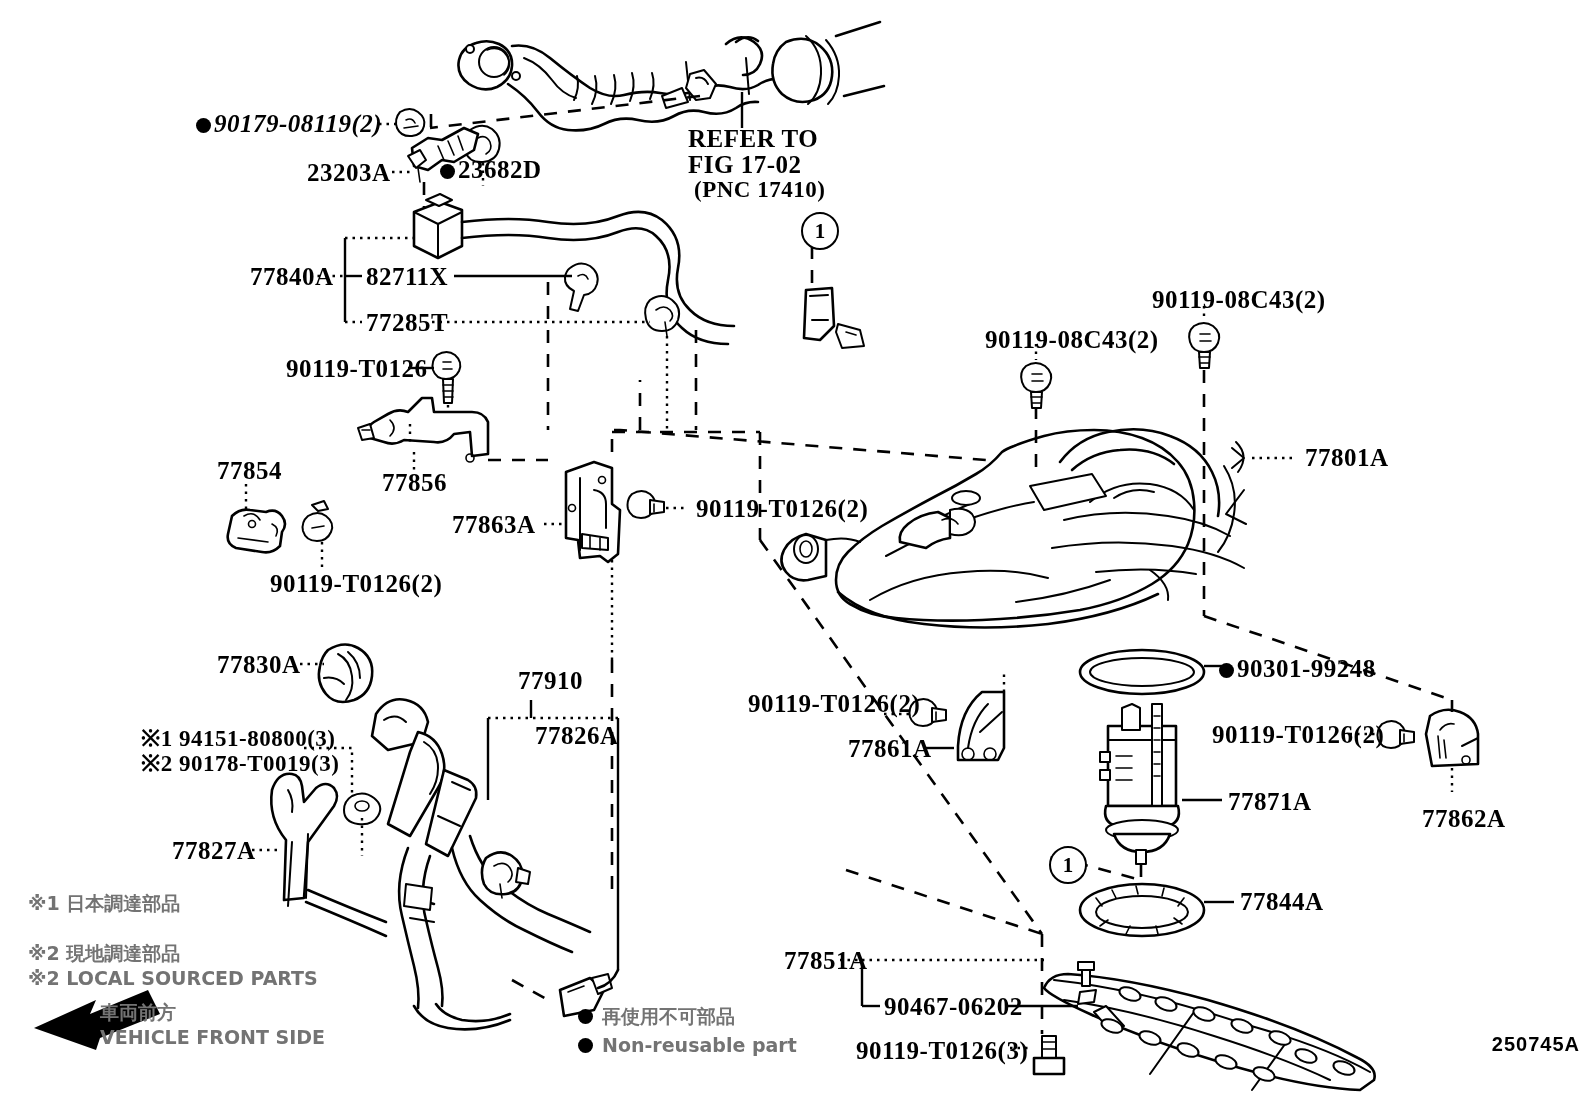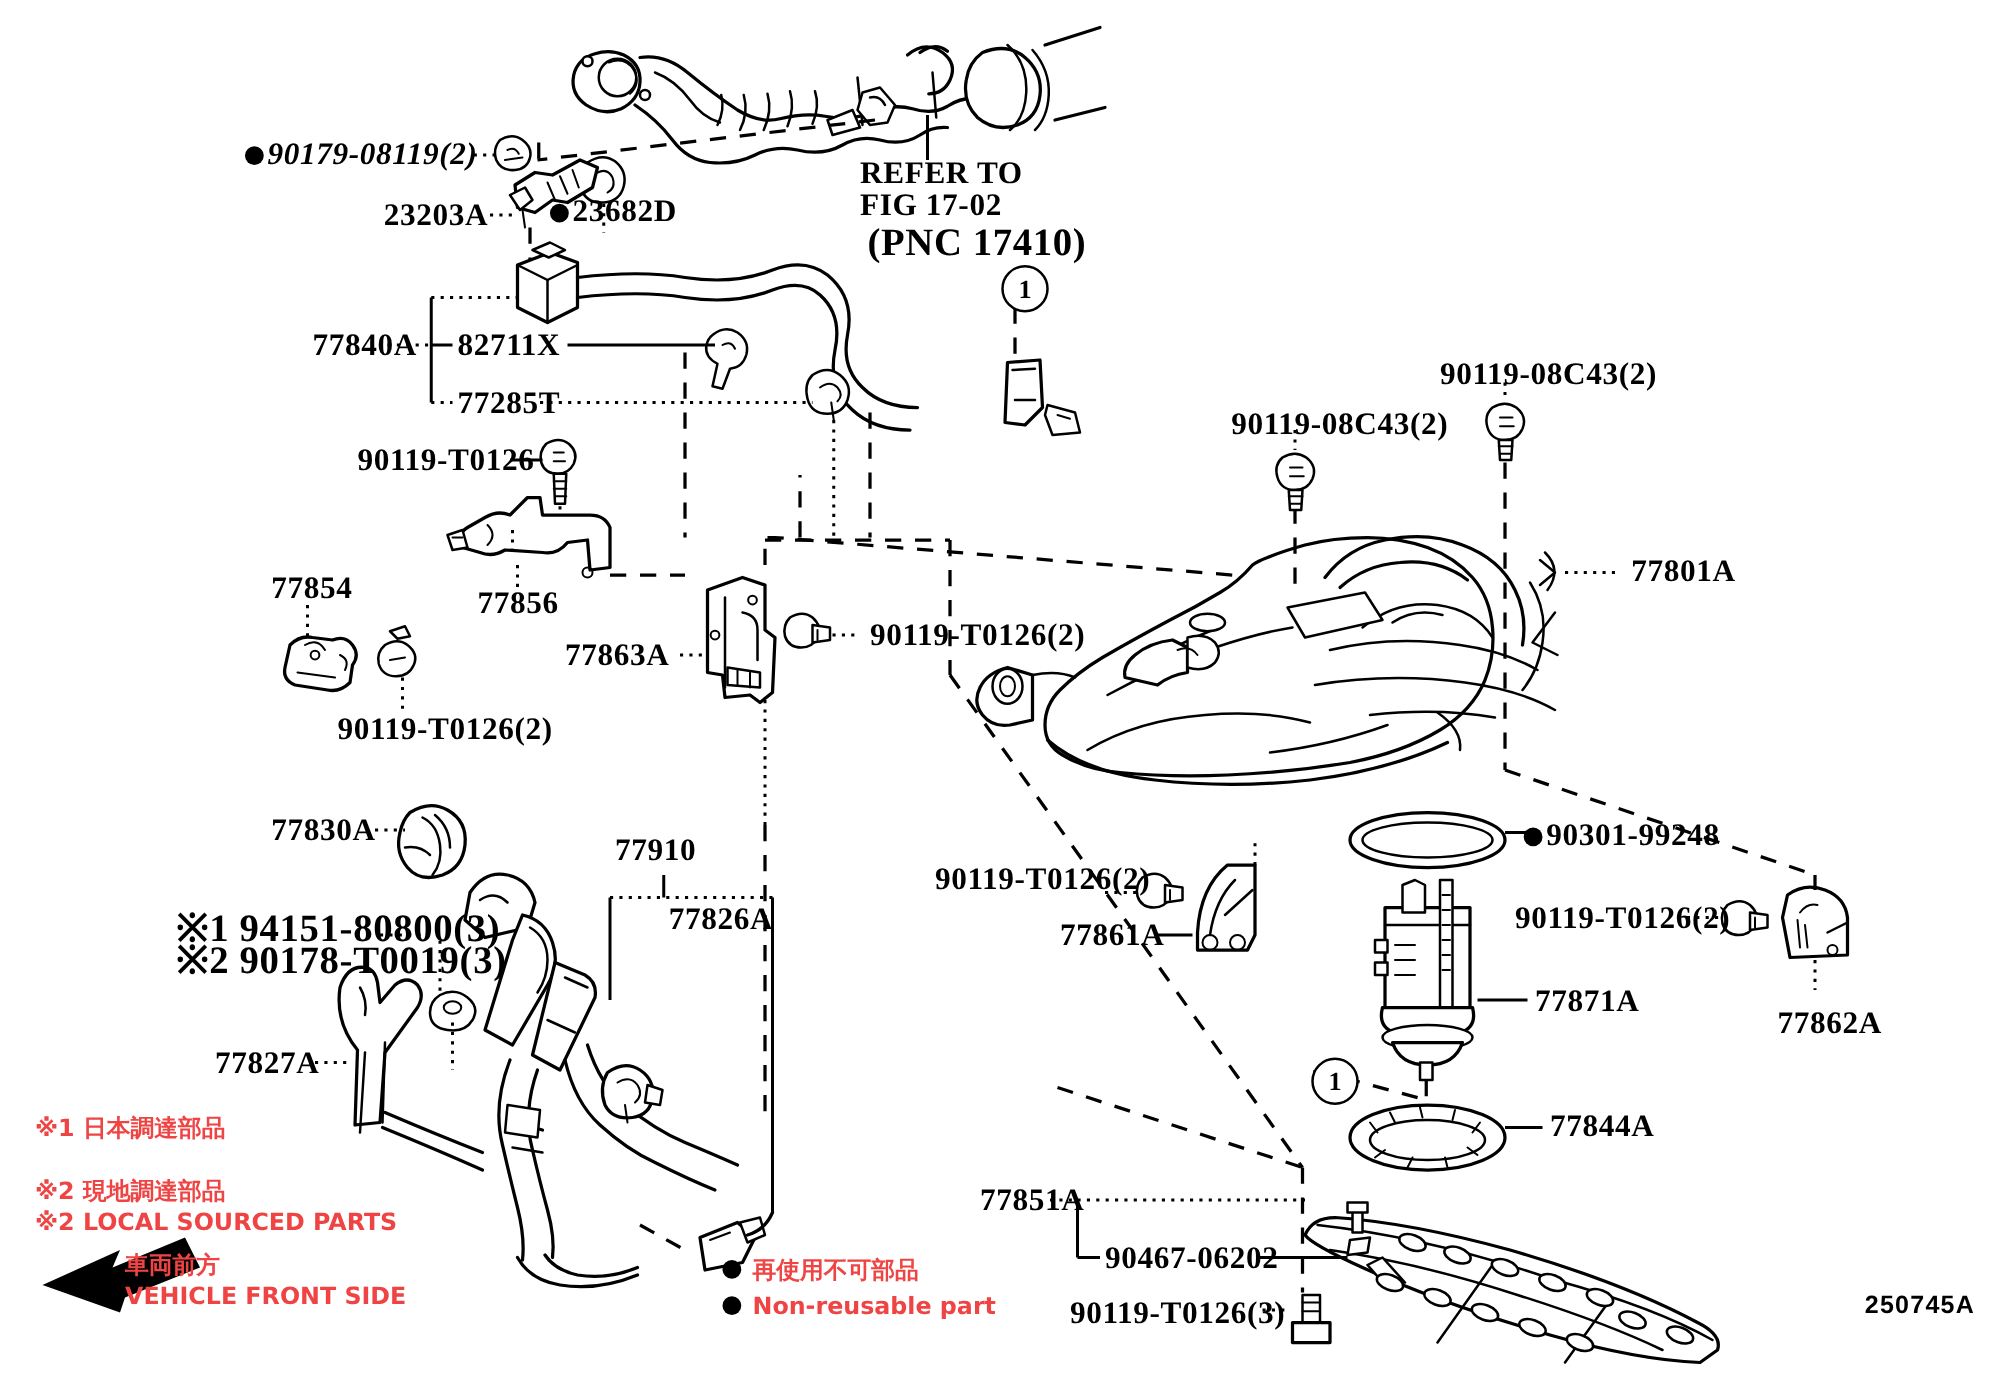--- a/index.html
+++ b/index.html
@@ -3,23 +3,23 @@
 <meta charset="utf-8">
 <title>Parts Diagram</title>
 <style>
   html,body{margin:0;padding:0;background:#fff;}
   body{width:1592px;height:1099px;overflow:hidden;
        font-family:"Liberation Serif",serif;color:#000;}
   #root{position:relative;width:1592px;height:1080px;background:#fff;}
   svg.layer{position:absolute;left:0;top:0;width:1592px;height:1099px;}
   .lbl{position:absolute;white-space:nowrap;font-family:"Liberation Serif",serif;
        font-weight:bold;font-size:25px;letter-spacing:.5px;color:#000;line-height:1;}
-  .lbl.sm{font-size:31px;}
+  .lbl.sm{font-size:23px;}
   .legend{position:absolute;white-space:nowrap;font-family:"DejaVu Sans",sans-serif;
-          font-weight:bold;font-size:19px;color:#ef4444;line-height:25px;}
+          font-weight:bold;font-size:19px;color:#737373;line-height:25px;}
   .dot{display:inline-block;width:15px;height:15px;border-radius:50%;
        background:#000;vertical-align:-1px;margin-right:3px;}
   .diagid{position:absolute;right:12px;bottom:24px;font-family:"Liberation Sans",sans-serif;
           font-size:20px;font-weight:bold;letter-spacing:1px;}
   .cnum{position:absolute;width:34px;height:34px;border:2.5px solid #000;border-radius:50%;
         font-family:"Liberation Serif",serif;font-size:21px;font-weight:bold;
         display:flex;align-items:center;justify-content:center;background:#fff;}
 </style>
 </head>
 <body>
@@ -467,21 +467,21 @@
   <div class="lbl" style="left:1240px;top:889px;">77844A</div>
 
   <div class="lbl" style="left:784px;top:948px;">77851A</div>
   <div class="lbl" style="left:884px;top:994px;">90467-06202</div>
   <div class="lbl" style="left:856px;top:1038px;">90119-T0126(3)</div>
 
   <div class="lbl" style="left:217px;top:652px;">77830A</div>
   <div class="lbl sm" style="left:141px;top:727px;">※1 94151-80800(3)</div>
   <div class="lbl sm" style="left:141px;top:752px;">※2 90178-T0019(3)</div>
   <div class="lbl" style="left:172px;top:838px;">77827A</div>
-  <div class="lbl" style="left:492px;top:668px;">77910</div>
+  <div class="lbl" style="left:518px;top:668px;">77910</div>
   <div class="lbl" style="left:535px;top:723px;">77826A</div>
 
   <div class="cnum" style="left:801px;top:212px;">1</div>
   <div class="cnum" style="left:1049px;top:846px;">1</div>
 
   <div class="legend" style="left:28px;top:891px;">※1 日本調達部品</div>
   <div class="legend" style="left:28px;top:941px;">※2 現地調達部品</div>
   <div class="legend" style="left:28px;top:966px;">※2 LOCAL SOURCED PARTS</div>
 
   <div class="legend" style="left:100px;top:1000px;">車両前方</div>

